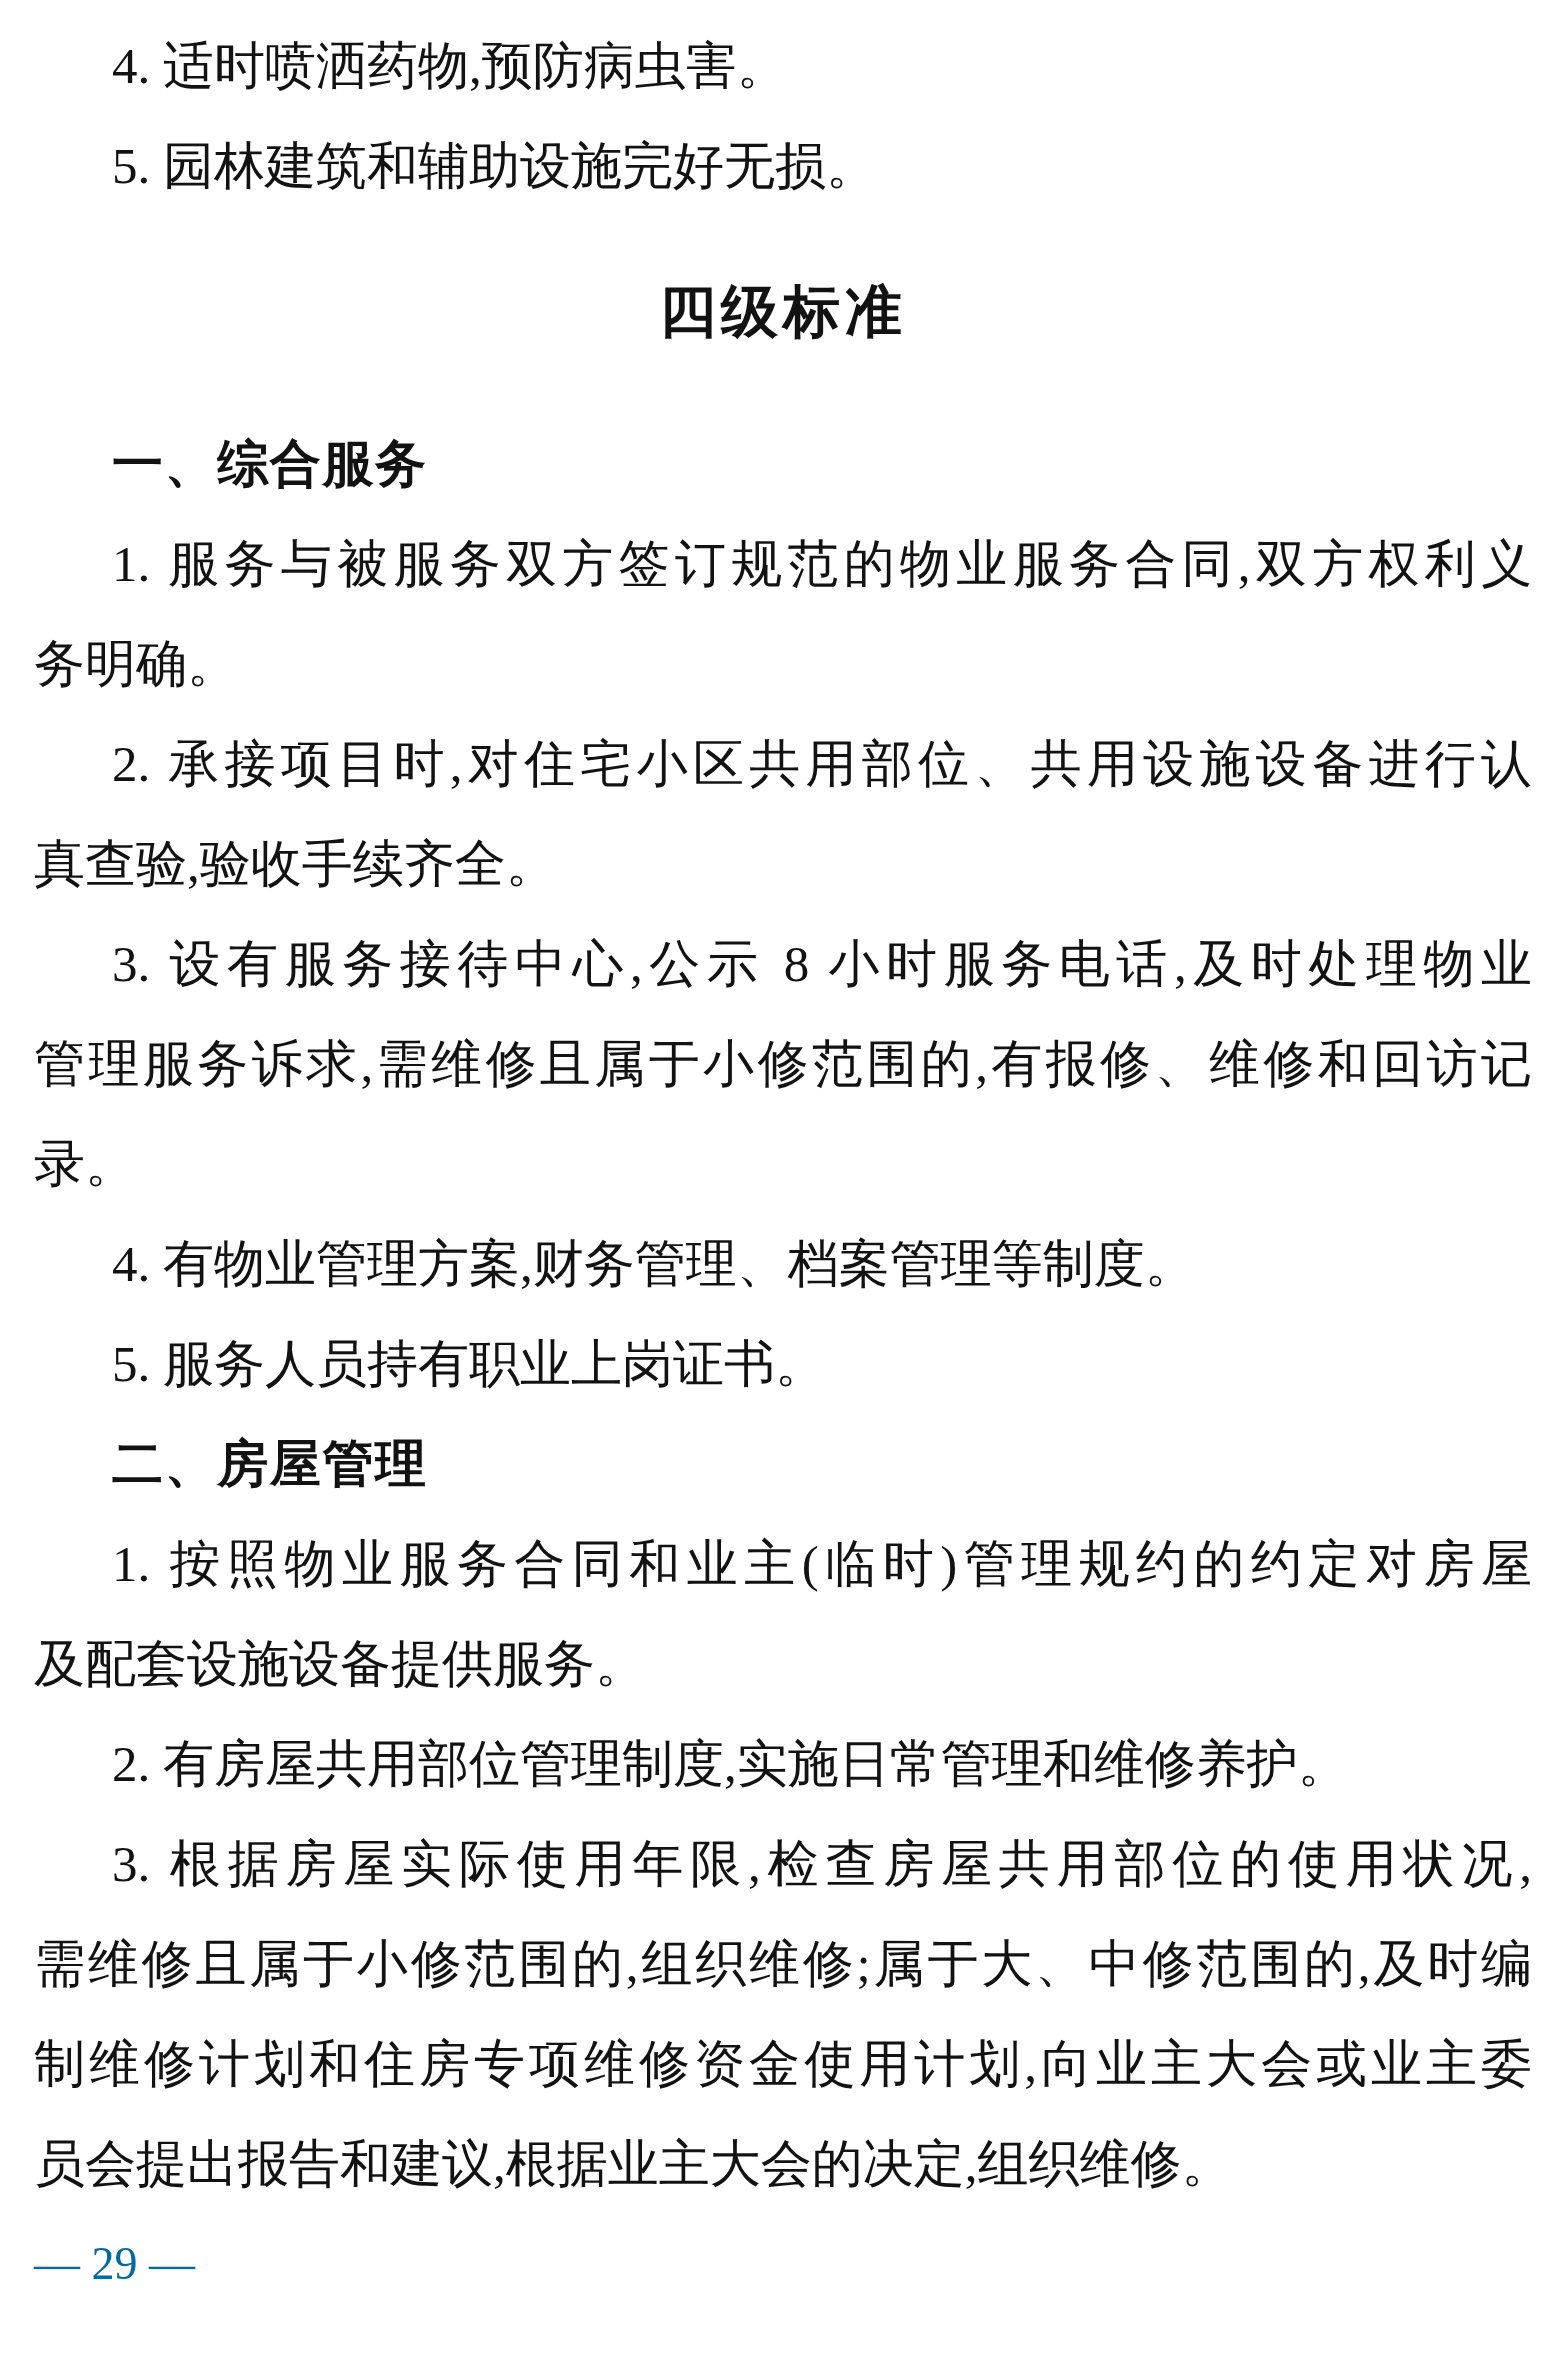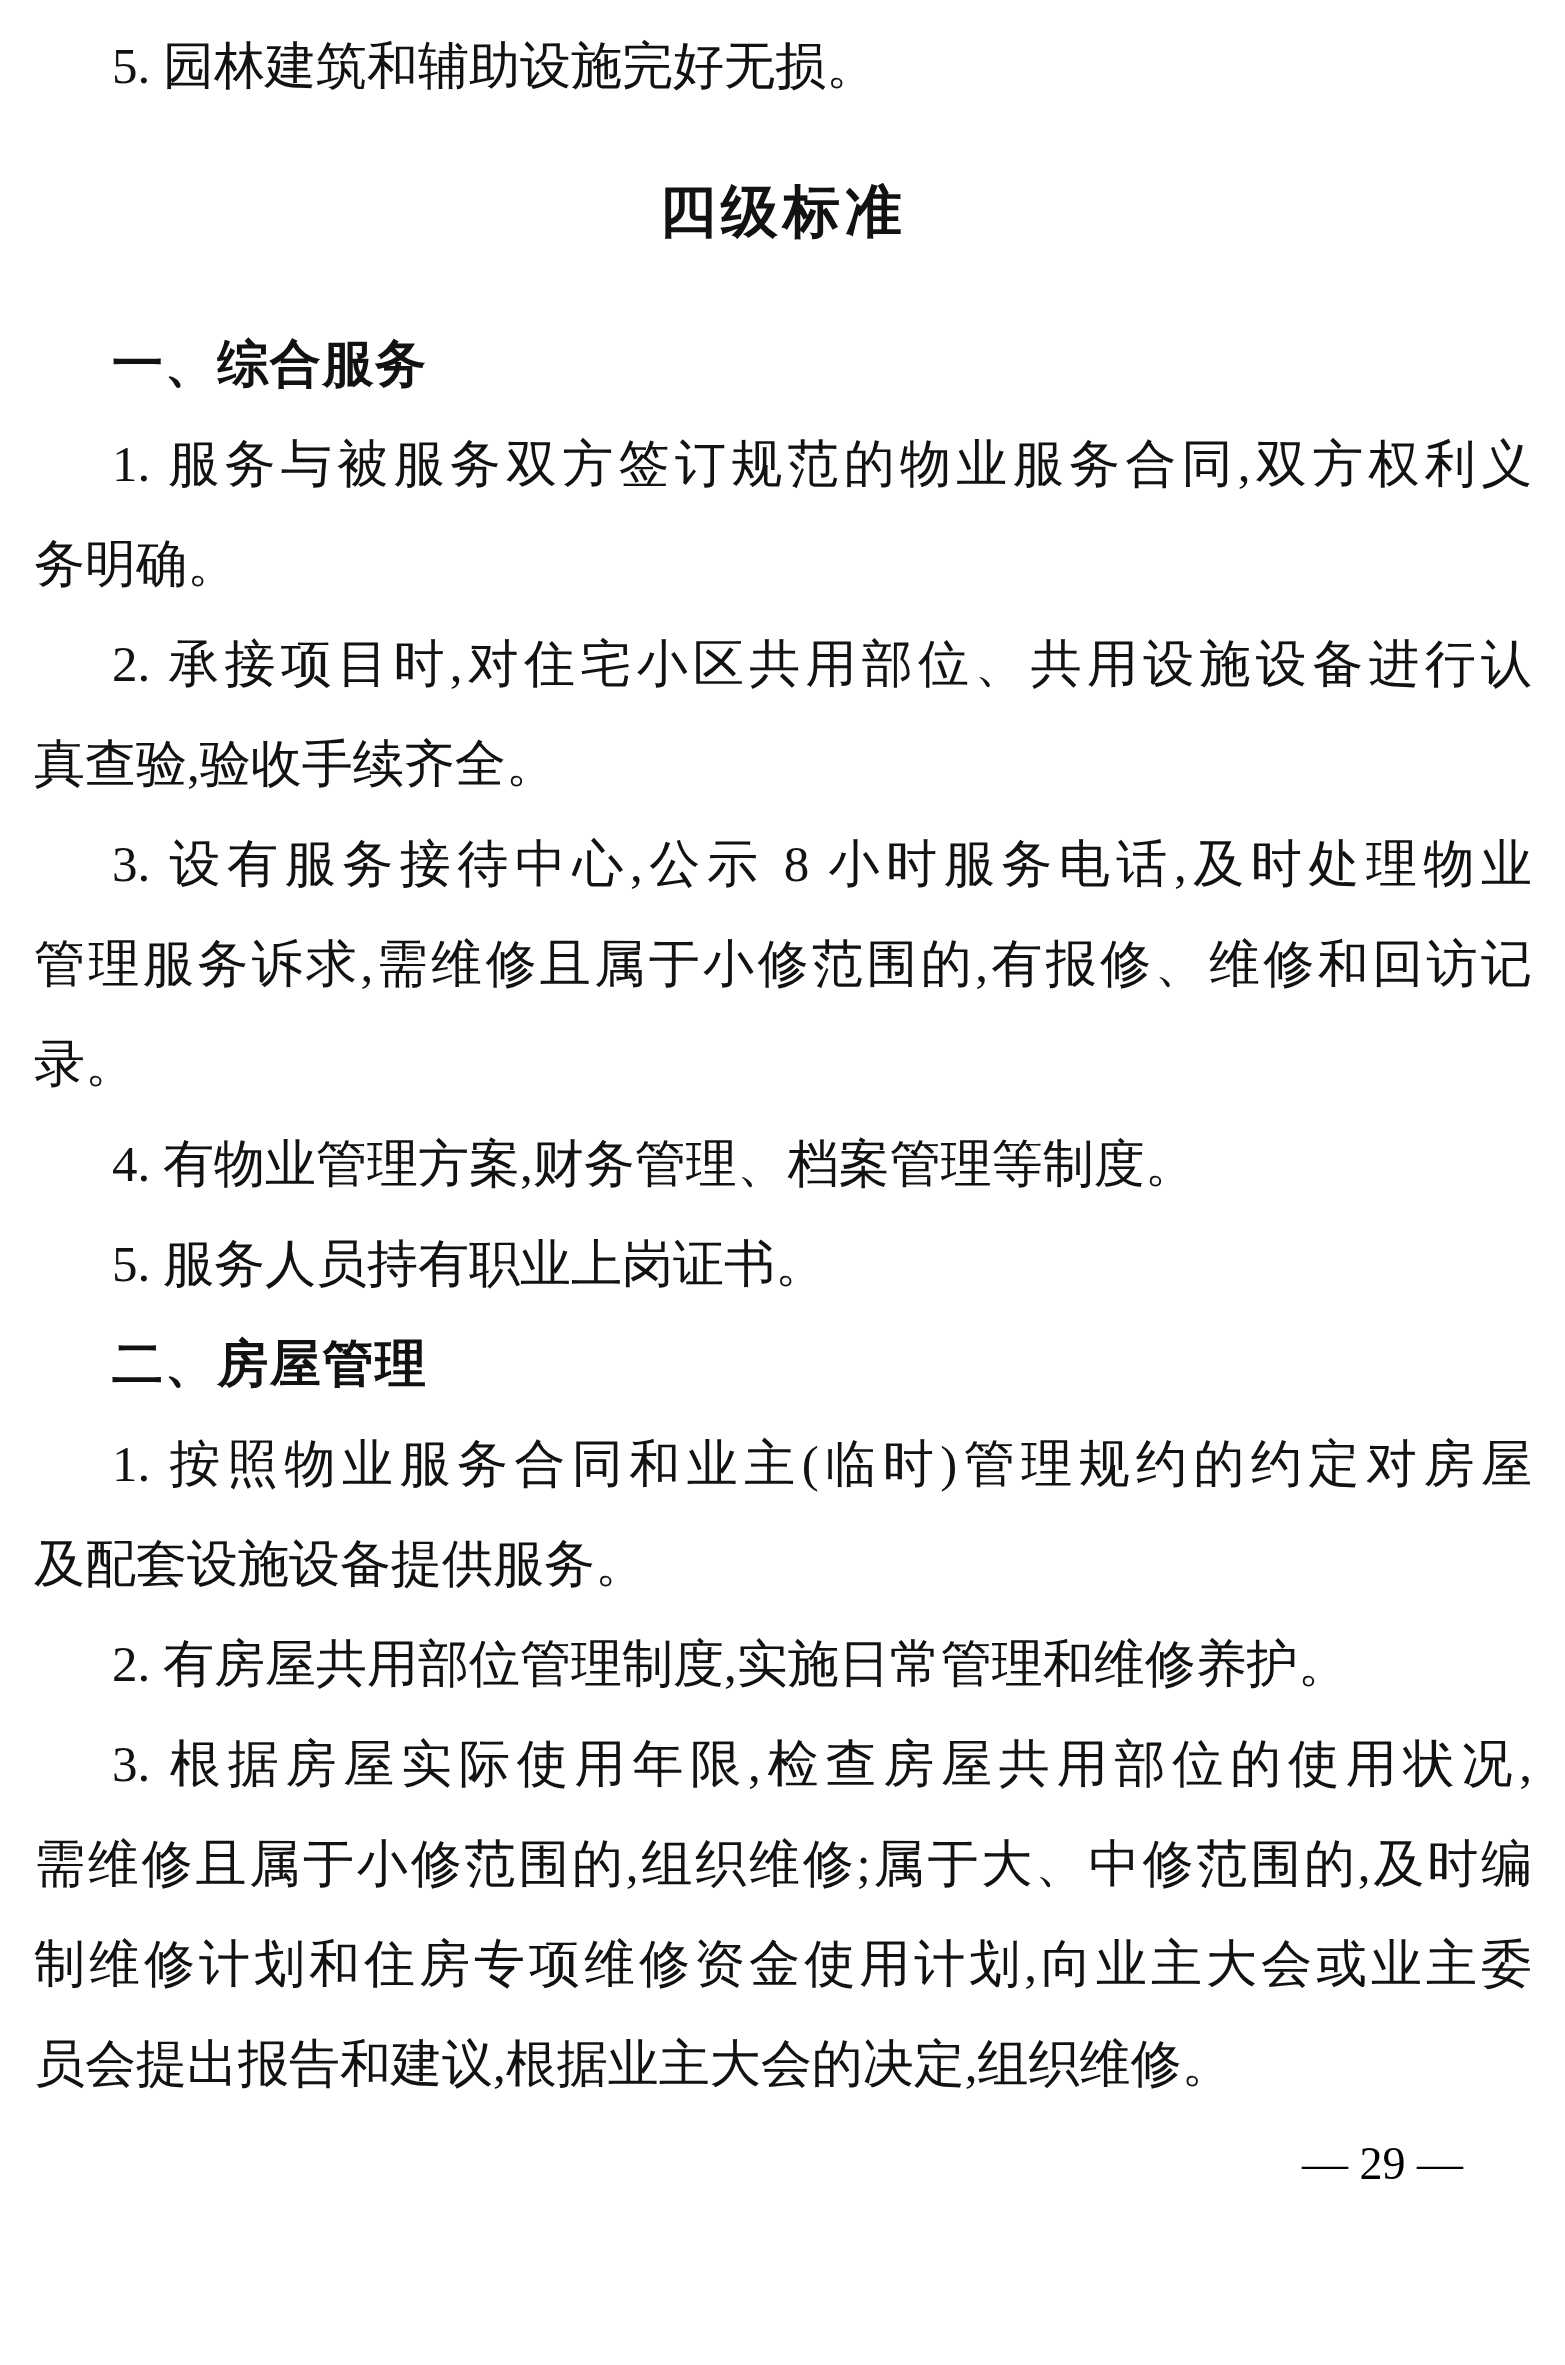--- a/index.html
+++ b/index.html
@@ -34,32 +34,33 @@
   }
   .section-heading {
     font-family: "Liberation Sans", "DejaVu Sans", sans-serif;
     font-weight: 700;
     font-size: 51px;
     line-height: 100px;
     text-indent: 78px;
     letter-spacing: 1.6px;
   }
   .page-footer {
-    text-align: right;
+    text-align: left;
     padding-right: 69px;
     font-size: 46px;
     line-height: 100px;
-    color: #000000;
+    color: #0369a1;
   }
 </style>
 </head>
 <body>
 
 <div class="page">
 
+  <div class="line first last">4. 适时喷洒药物,预防病虫害。</div>
   <div class="line first last">5. 园林建筑和辅助设施完好无损。</div>
 
   <div class="doc-title">四级标准</div>
 
   <div class="section-heading">一、综合服务</div>
 
   <div class="line first fill">1. 服务与被服务双方签订规范的物业服务合同,双方权利义</div>
   <div class="line last">务明确。</div>
 
   <div class="line first fill">2. 承接项目时,对住宅小区共用部位、共用设施设备进行认</div>

